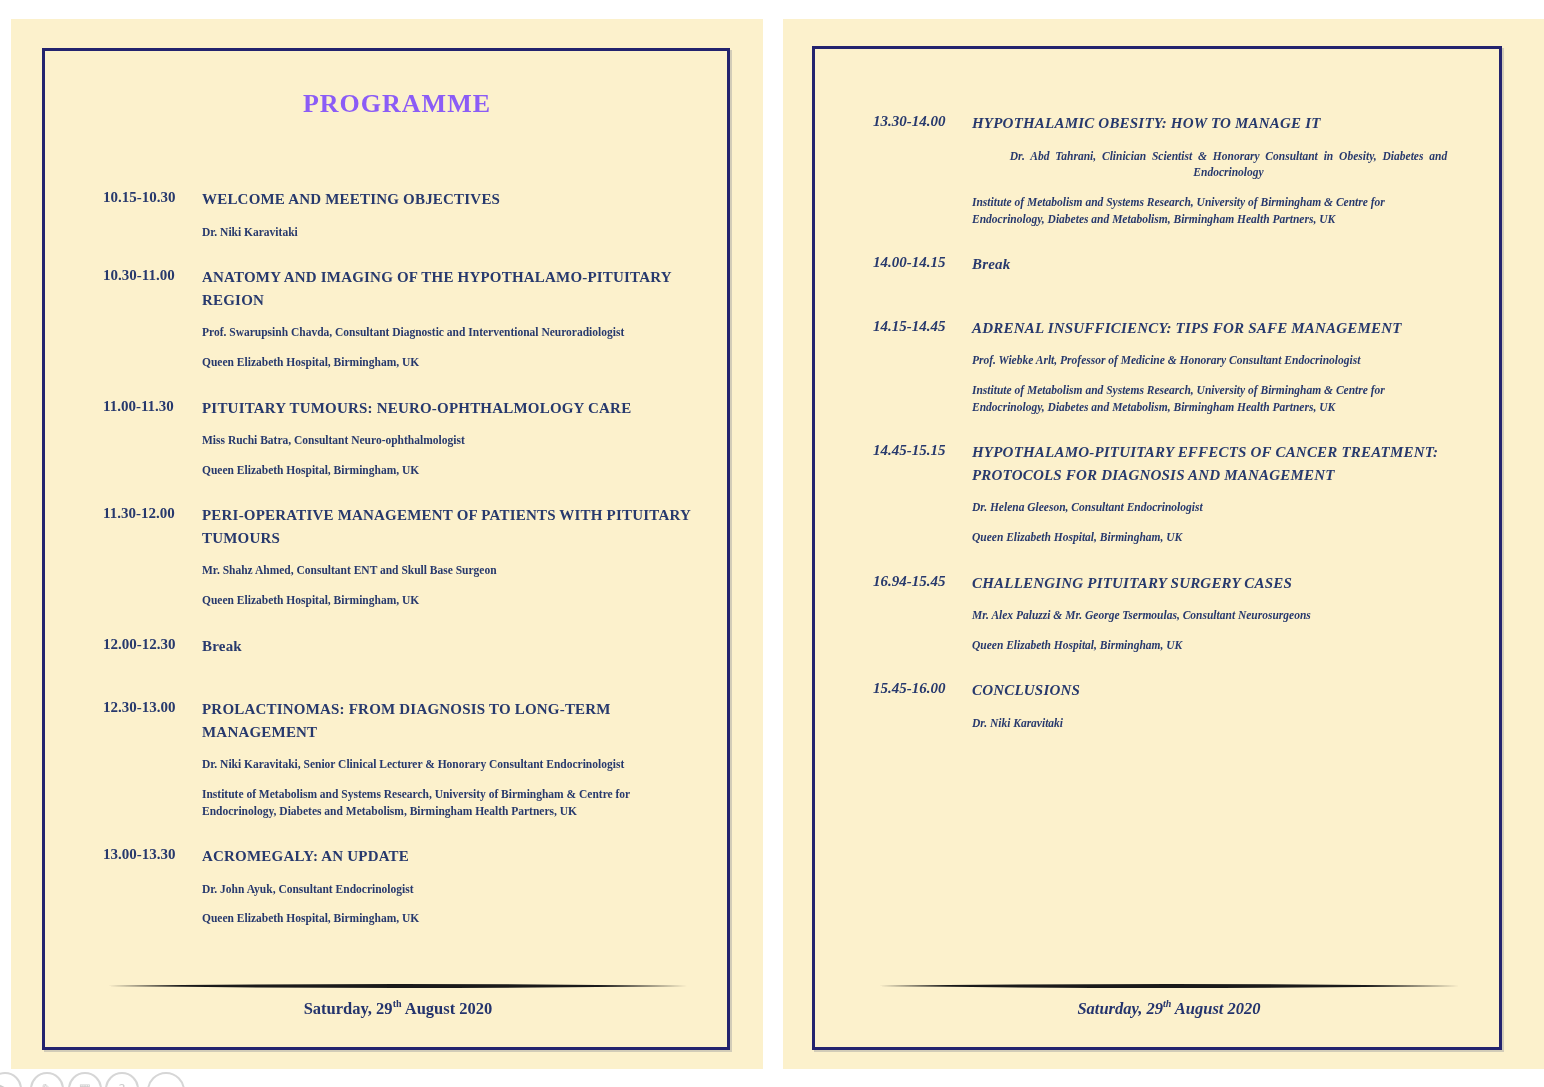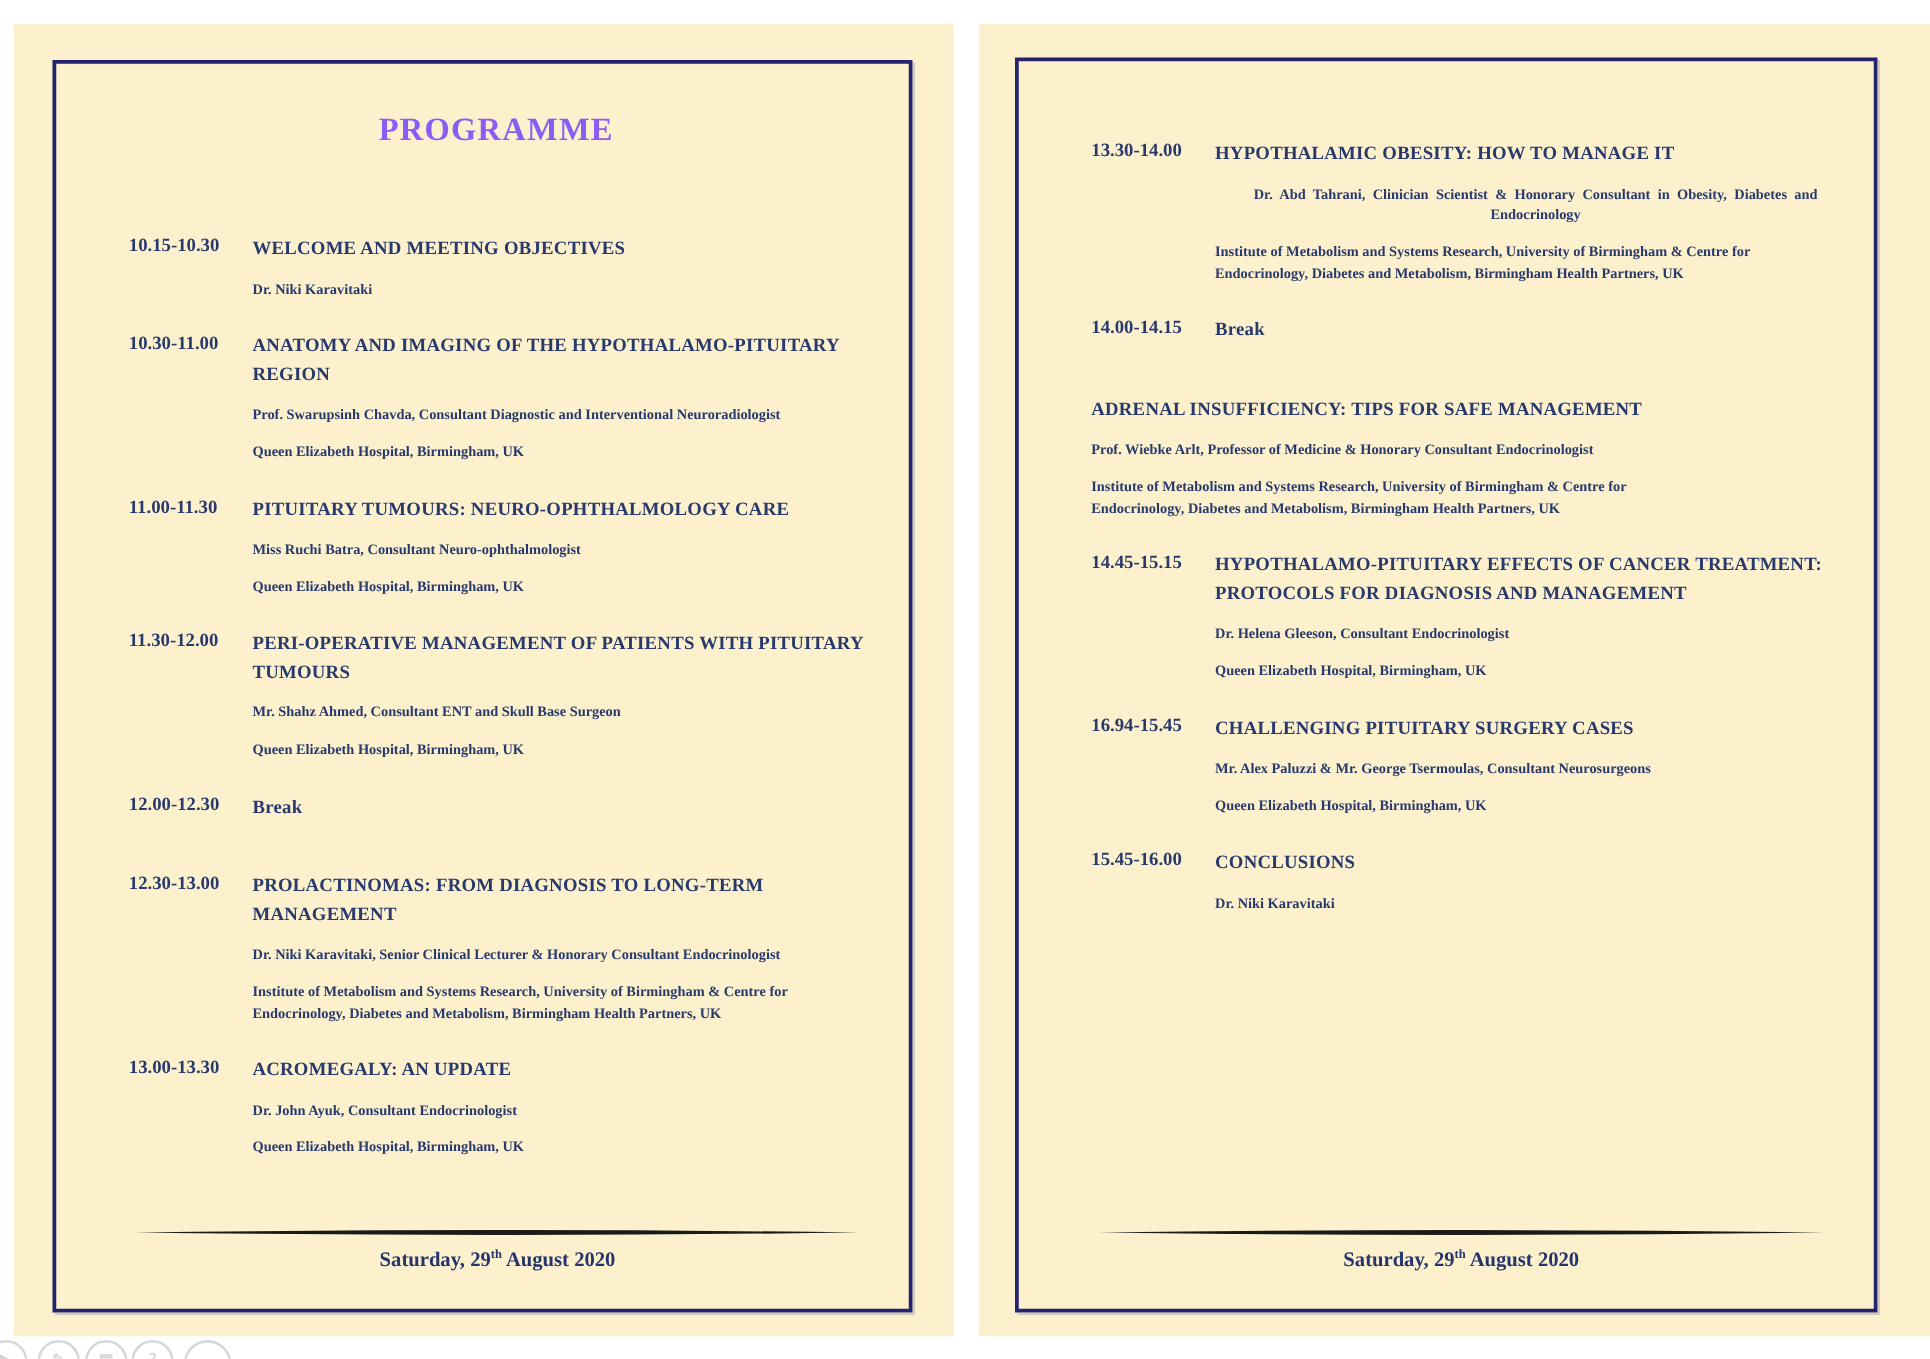--- a/index.html
+++ b/index.html
@@ -19,21 +19,21 @@
 
   .frame {
     position: absolute;
     border: 3px solid #23236e;
     box-shadow: 2px 2px 0 rgba(160,160,160,0.45);
     display: flex;
     flex-direction: column;
     box-sizing: border-box;
   }
   #page-left  .frame { left: 31px; top: 29px; width: 688px; height: 1002px; }
-  #page-right .frame { left: 29px; top: 27px; width: 690px; height: 1004px; }
+  #page-right .frame { left: 29px; top: 27px; width: 690px; height: 1004px; font-style: italic; }
 
   .content {
     flex: 1 1 auto;
     padding: 0 36px 0 58px;
     overflow: hidden;
   }
   #page-right .content { padding-right: 14px; padding-top: 64px; }
 
   .prog-title {
     margin-top: 38px;
@@ -208,20 +208,21 @@
 Endocrinology, Diabetes and Metabolism, Birmingham Health Partners, UK</div>
             </div>
           </div>
           <div class="session break">
             <div class="time">14.00-14.15</div>
             <div class="sbody">
               <div class="stitle">Break</div>
             </div>
           </div>
           <div class="session">
+            <div class="time">14.15-14.45</div>
             <div class="sbody">
               <div class="stitle">ADRENAL INSUFFICIENCY: TIPS FOR SAFE MANAGEMENT</div>
               <div class="speaker">Prof. Wiebke Arlt, Professor of Medicine &amp; Honorary Consultant Endocrinologist</div>
               <div class="speaker">Institute of Metabolism and Systems Research, University of Birmingham &amp; Centre for
 Endocrinology, Diabetes and Metabolism, Birmingham Health Partners, UK</div>
             </div>
           </div>
           <div class="session">
             <div class="time">14.45-15.15</div>
             <div class="sbody">

